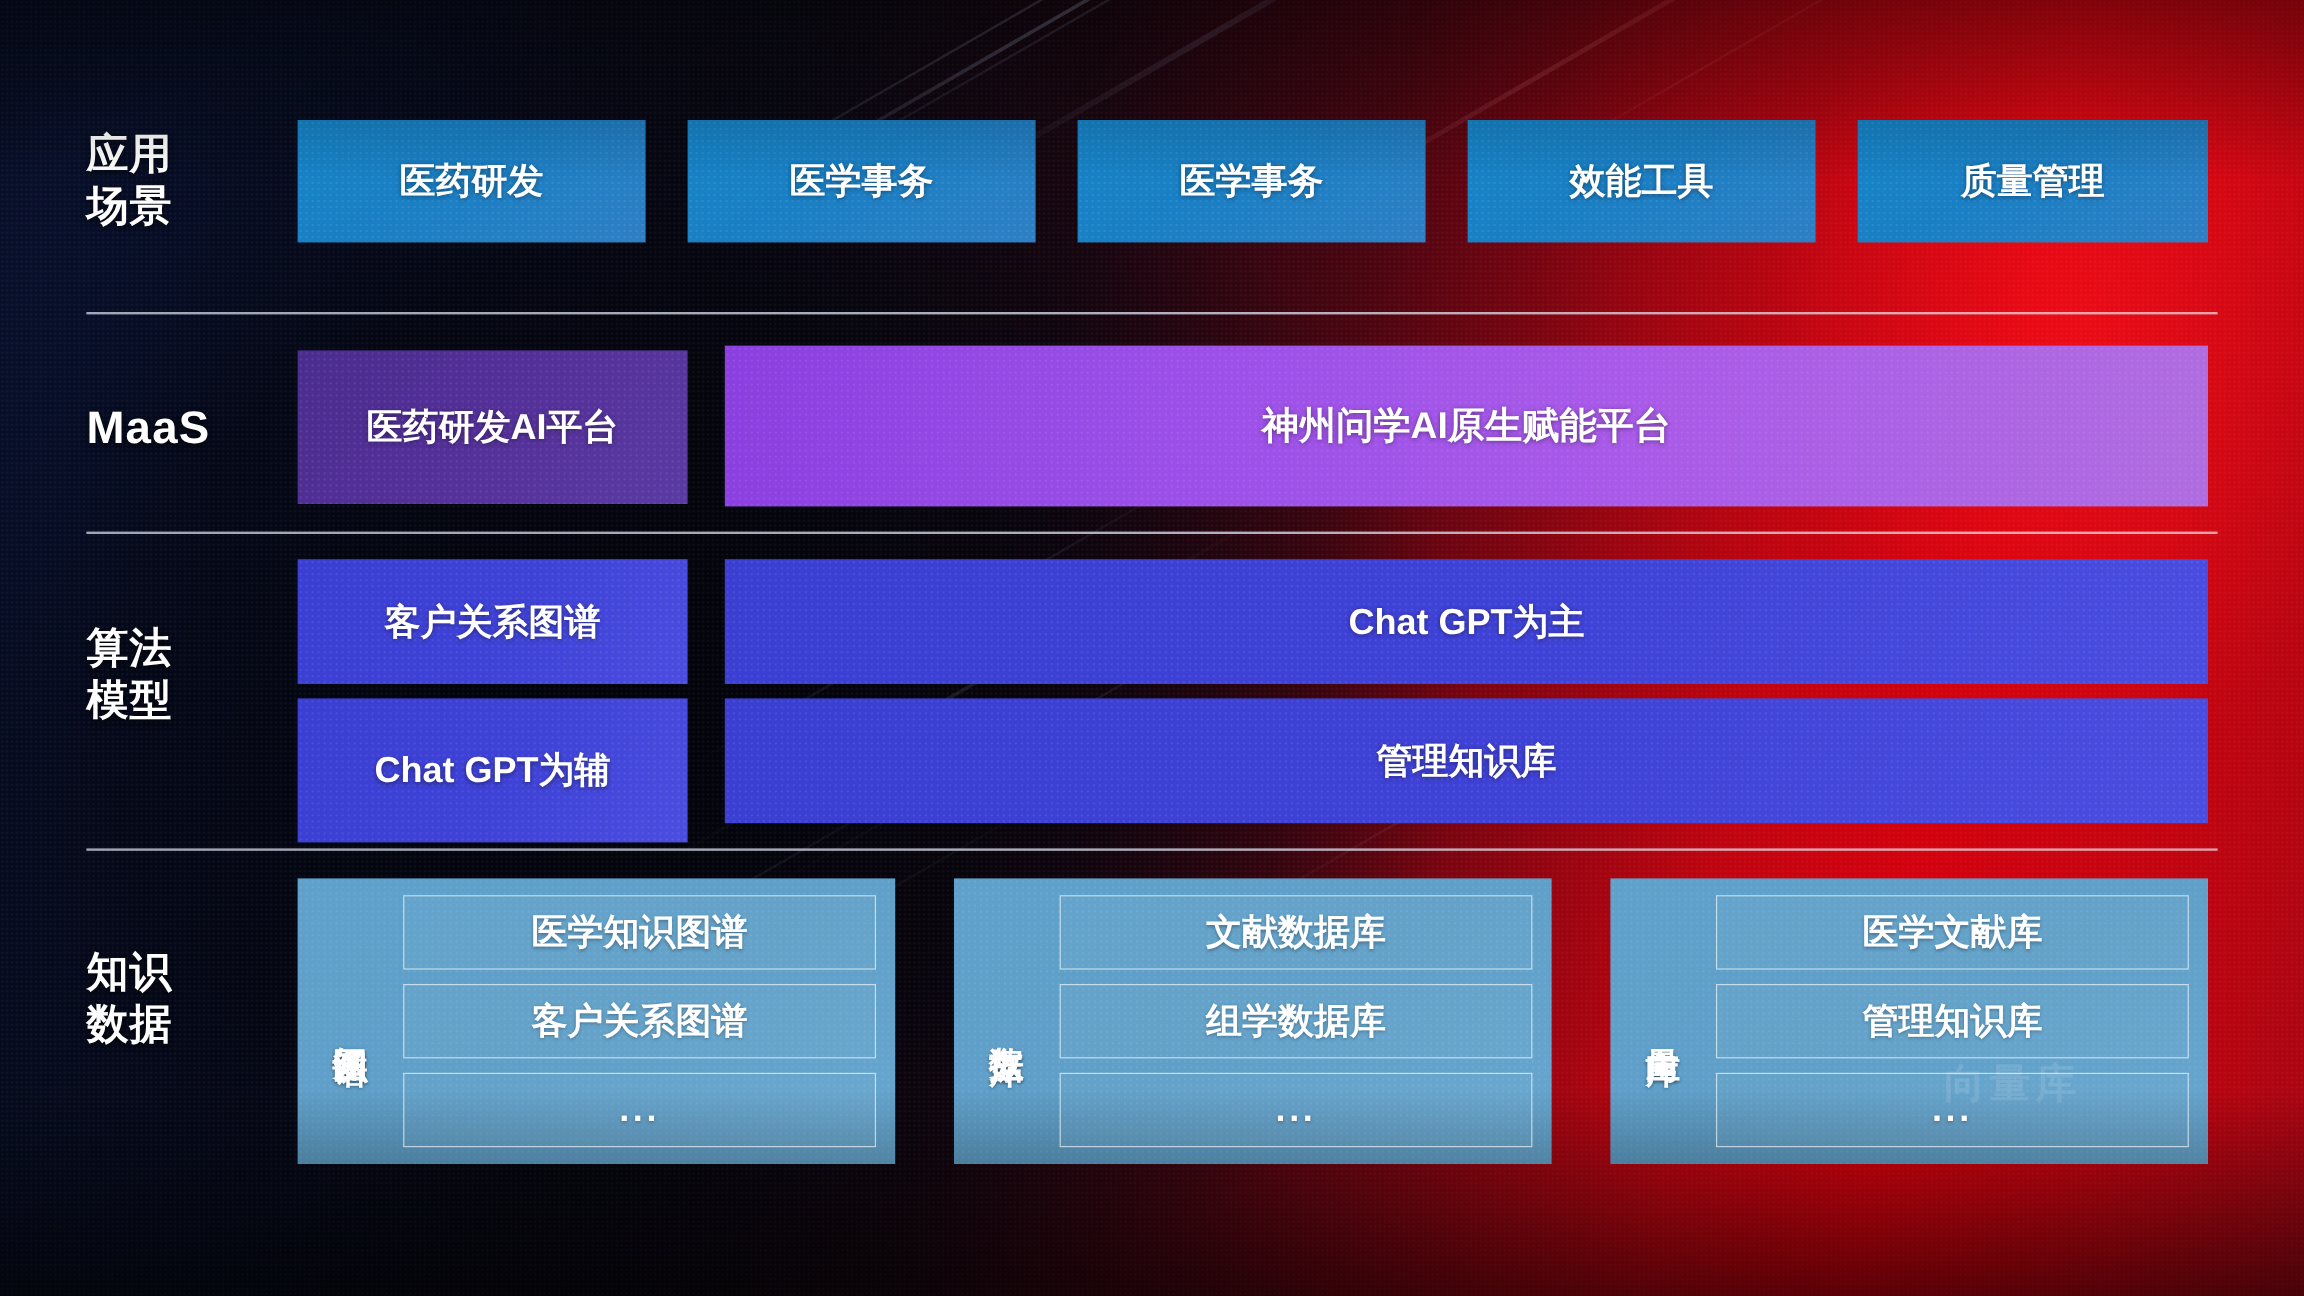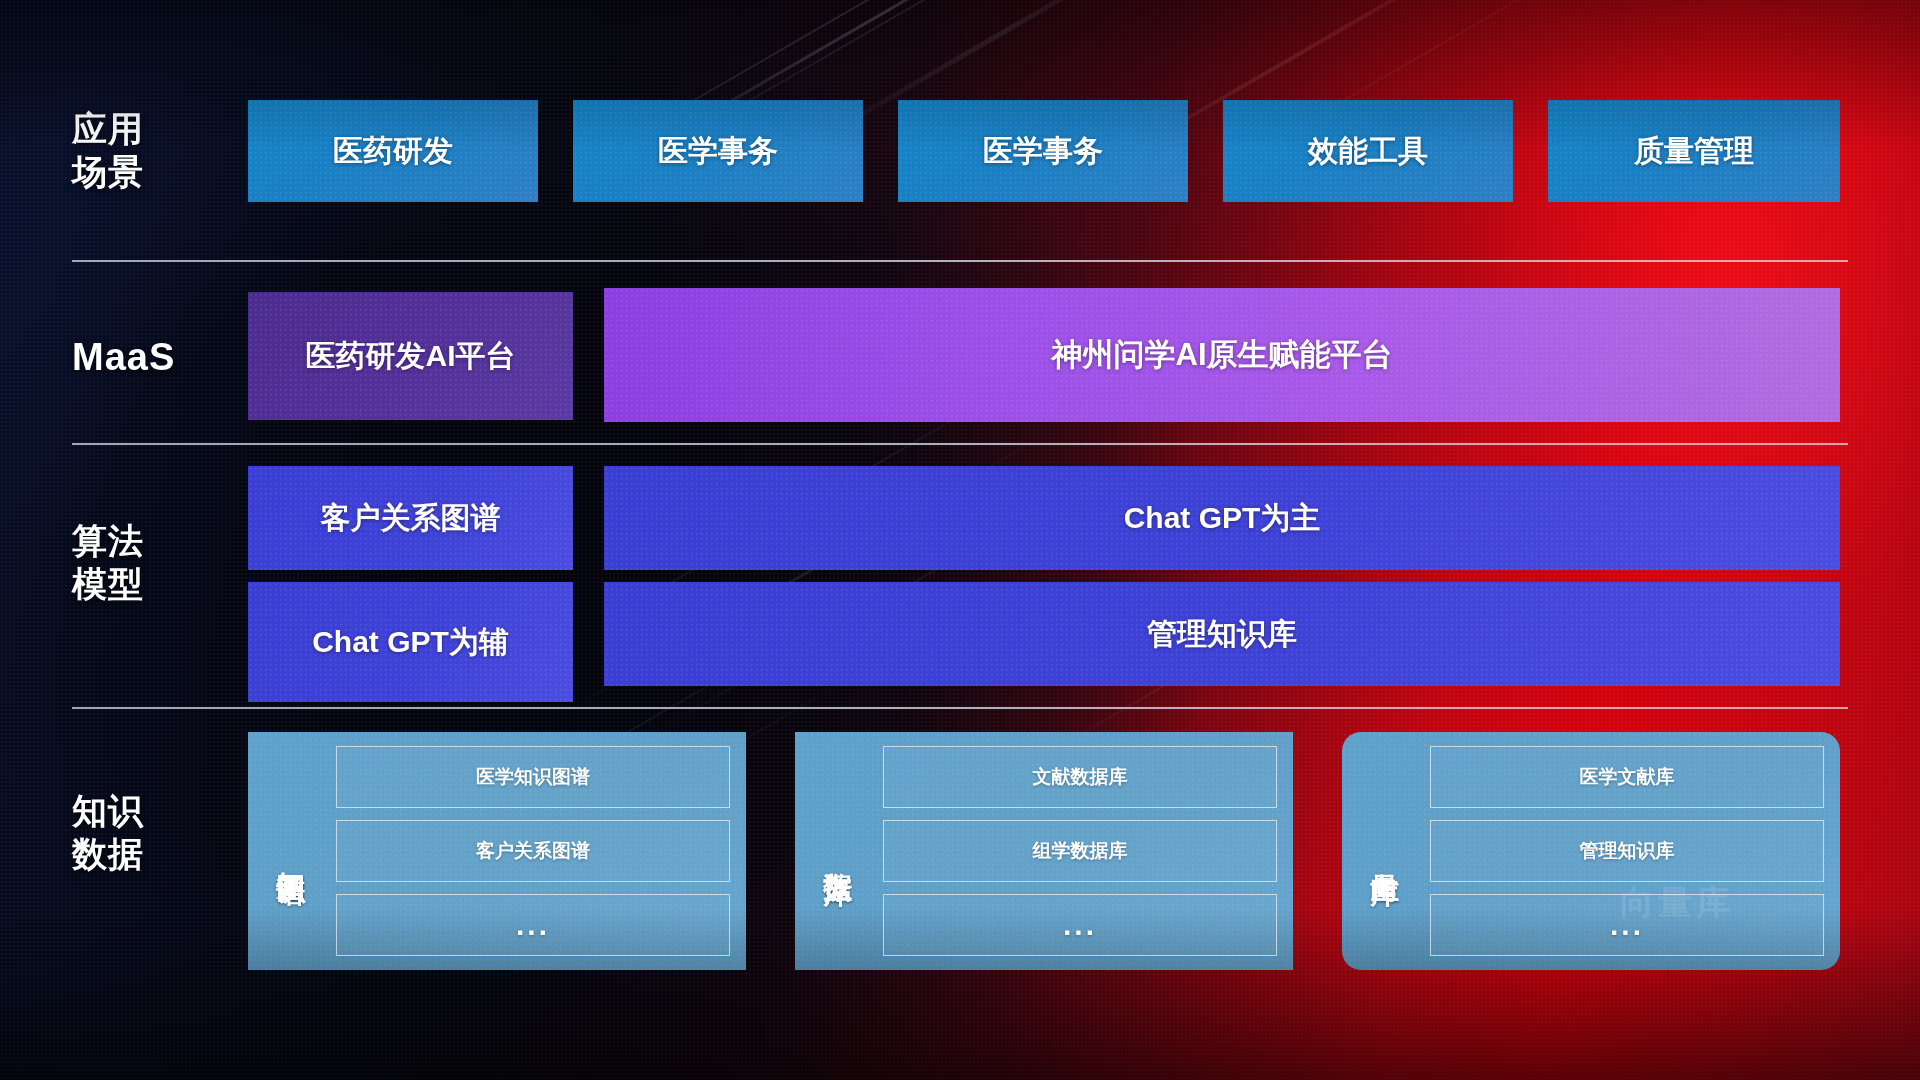--- a/index.html
+++ b/index.html
@@ -186,21 +186,21 @@
     margin-left: 16px;
   }
   .kitem {
     height: 62px;
     border: 1px solid rgba(255,255,255,0.62);
     display: flex;
     align-items: center;
     justify-content: center;
     color: #ffffff;
     font-weight: 700;
-    font-size: 19px;
+    font-size: 30px;
     box-sizing: border-box;
     background: rgba(255,255,255,0.035);
     text-shadow: 0 1px 3px rgba(0,0,0,0.30);
   }
   .kitem.ellip { font-size: 30px; letter-spacing: 3px; }
 
   .wm {
     position: absolute;
     color: rgba(255,255,255,0.12);
     font-size: 34px;
@@ -314,21 +314,21 @@
     <div class="kgroup" style="left:795px; width:498px;">
       <span class="dots-ov"></span>
       <div class="kgroup-title">数据库</div>
       <div class="kitems">
         <div class="kitem">文献数据库</div>
         <div class="kitem">组学数据库</div>
         <div class="kitem ellip">...</div>
       </div>
     </div>
 
-    <div class="kgroup" style="left:1342px; width:498px;border-radius:19px;">
+    <div class="kgroup" style="left:1342px; width:498px;">
       <span class="dots-ov"></span>
       <div class="kgroup-title">向量库</div>
       <div class="kitems">
         <div class="kitem">医学文献库</div>
         <div class="kitem">管理知识库</div>
         <div class="kitem ellip">...</div>
       </div>
     </div>
 
     <div class="wm" style="left:1620px; top:880px;">向量库</div>

